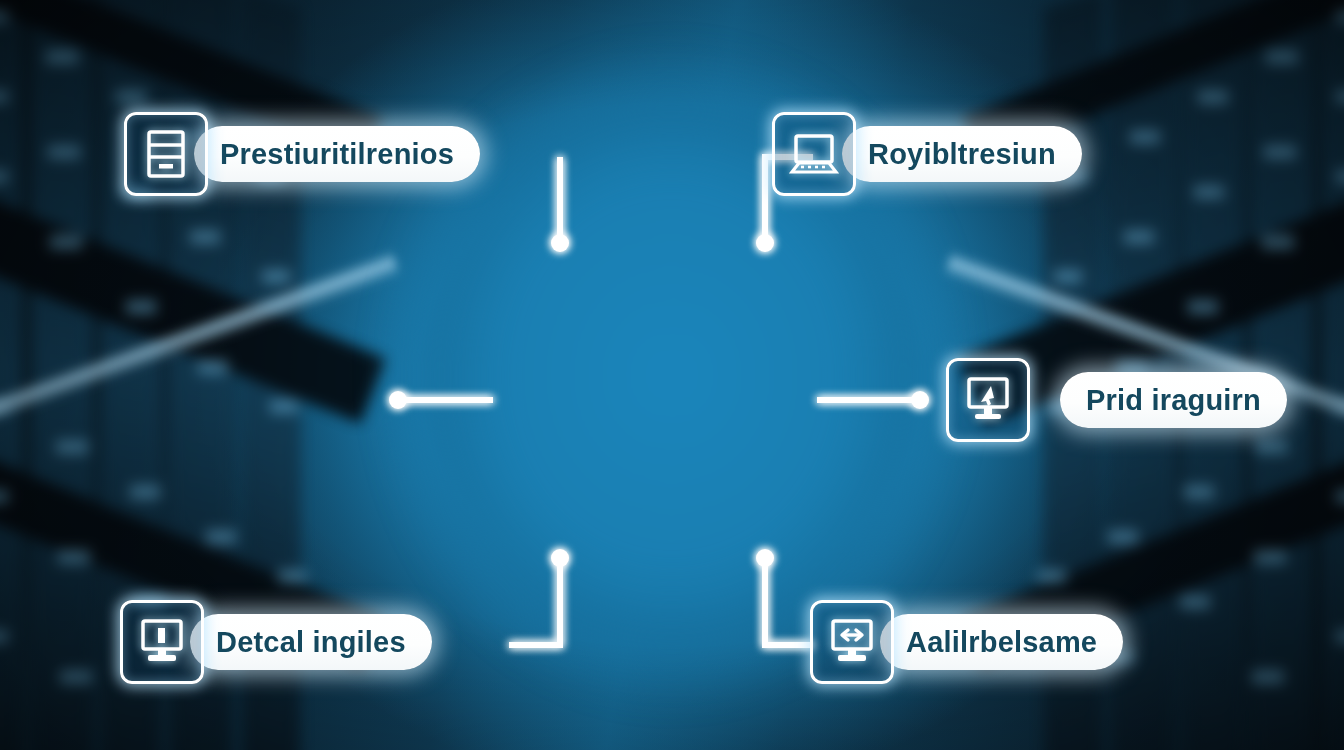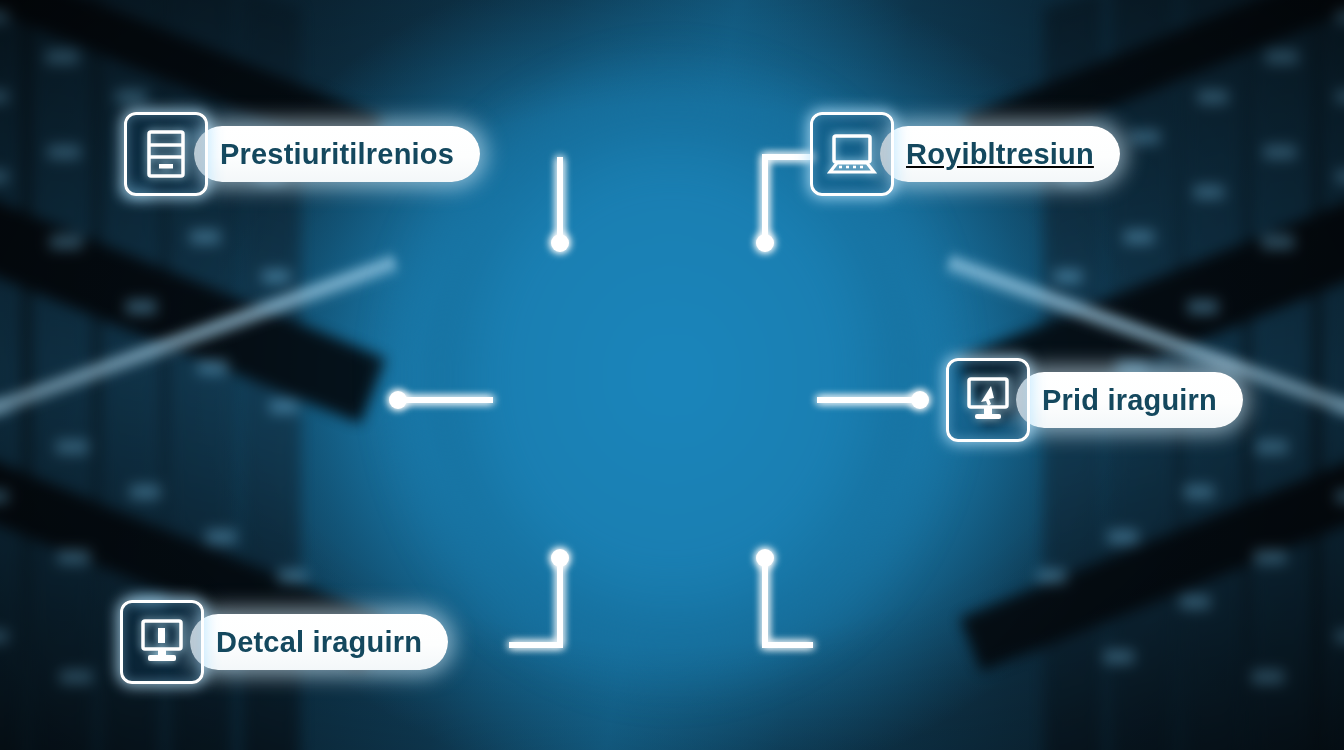--- a/index.html
+++ b/index.html
@@ -127,23 +127,23 @@
   .pill-label{
     font-size:29px;
     font-weight:bold;
     color:#14485e;
     white-space:nowrap;
     letter-spacing:.2px;
   }
 
   
   #node-top-left{left:124px;top:112px;}
-  #node-top-right{left:810px;top:112px;text-decoration:underline;}
+  #node-top-right{left:772px;top:112px;}
   #node-mid-left{left:44px;top:358px;}
-  #node-mid-right{left:946px;top:358px;}
+  #node-mid-right{left:946px;top:358px;gap:44px;}
   #node-bottom-left{left:120px;top:600px;}
   #node-bottom-right{left:810px;top:600px;}
 </style>
 </head>
 <body>
 
 <div id="stage">
 
   <div class="bg-base"></div>
 
@@ -311,18 +311,33 @@
   <div class="node" id="node-bottom-left">
     <div class="icon-box">
       <svg width="50" height="48" viewBox="0 0 50 48">
         <rect x="6" y="3" width="38" height="28" rx="2" fill="none" stroke="#fff" stroke-width="3.5"></rect>
         <rect x="21" y="10" width="7" height="15" fill="#fff"></rect>
         <rect x="21" y="31" width="8" height="6" fill="#fff"></rect>
         <rect x="11" y="37" width="28" height="6" rx="2" fill="#fff"></rect>
       </svg>
     </div>
     <div class="pill">
-      <span class="pill-label">Detcal iraguirn</span>
-    </div>
-  </div>
-
+      <span class="pill-label">Detcal ingiles</span>
+    </div>
+  </div>
+
+  <div class="node" id="node-bottom-right">
+    <div class="icon-box">
+      <svg width="50" height="48" viewBox="0 0 50 48">
+        <rect x="6" y="3" width="38" height="28" rx="2" fill="none" stroke="#fff" stroke-width="3.5"></rect>
+        <line x1="15" y1="17" x2="35" y2="17" stroke="#fff" stroke-width="3.4"></line>
+        <path d="M15 17 L21 12 M15 17 L21 22" fill="none" stroke="#fff" stroke-width="3.4" stroke-linecap="round"></path>
+        <path d="M35 17 L29 12 M35 17 L29 22" fill="none" stroke="#fff" stroke-width="3.4" stroke-linecap="round"></path>
+        <rect x="21" y="31" width="8" height="6" fill="#fff"></rect>
+        <rect x="11" y="37" width="28" height="6" rx="2" fill="#fff"></rect>
+      </svg>
+    </div>
+    <div class="pill">
+      <span class="pill-label">Aalilrbelsame</span>
+    </div>
+  </div>
 
 </div>
 
 </body></html>

